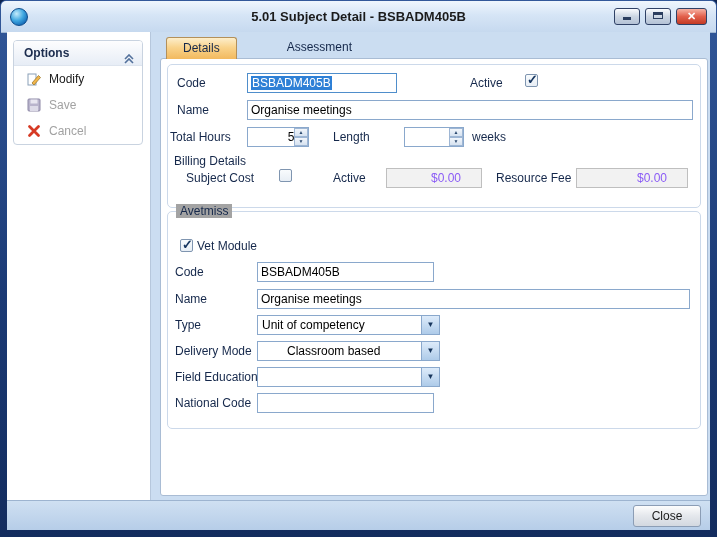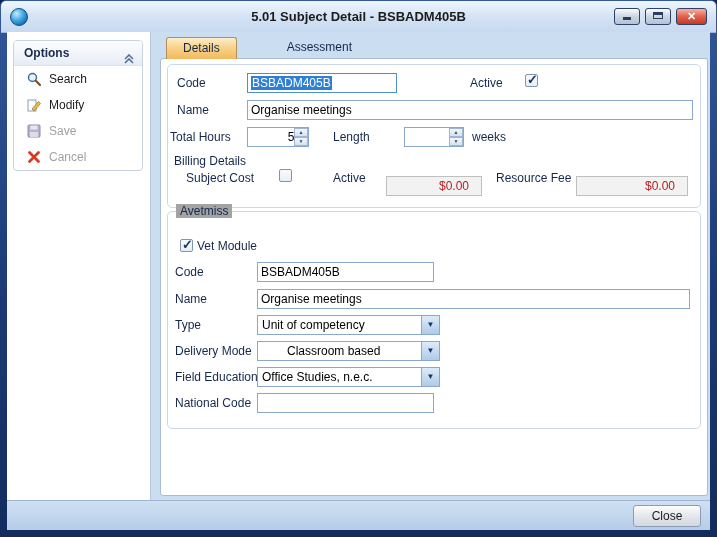--- a/index.html
+++ b/index.html
@@ -31,21 +31,21 @@
   .tab{height:21px;line-height:21px;padding:0 16px;font-size:12px;color:#15284b;border-radius:3px 3px 0 0;margin-right:2px;}
   .tab.active{background:linear-gradient(180deg,#fdeecb,#f9d38b 45%,#f2b95e);border:1px solid #b3905a;border-bottom:none;}
   .tabpage{position:absolute;left:8px;top:26px;width:546px;height:436px;background:#fff;border:1px solid #a9bcd4;border-radius:3px;box-sizing:content-box;}
   .panel1{position:absolute;left:6px;top:5px;width:532px;height:142px;border:1px solid #ccd9ea;border-radius:5px;}
   .avetmiss-group{position:absolute;left:6px;top:152px;width:532px;height:216px;border:1px solid #ccd9ea;border-radius:5px;}
   .group-label{position:absolute;top:-8px;left:8px;background:#a3a3a3;padding:0 4px;font-size:12px;color:#15284b;}
   .lbl{position:absolute;font-size:12px;color:#15284b;white-space:nowrap;}
   .field{position:absolute;height:20px;box-sizing:border-box;border:1px solid #8aa8cc;background:#fff;font-size:12px;line-height:18px;padding-left:3px;color:#000;white-space:nowrap;overflow:hidden;}
   .field.focused{border-color:#4f8ecb;}
   .sel{background:#2e80d6;color:#fff;padding:0 1px;}
-  .field.disabled{background:#f2f2f2;border-color:#bfbfbf;text-align:right;padding-right:12px;color:#b91c1c;margin-top:8px;}
+  .field.disabled{background:#f2f2f2;border-color:#bfbfbf;text-align:right;padding-right:20px;color:#8b5cf6;}
   .field.spin{padding-right:7px;text-align:right;}
   .spin-btn{position:absolute;right:0;width:14px;height:9px;box-sizing:border-box;border:1px solid #9eb6d4;background:linear-gradient(180deg,#f2f6fb,#d6e2f0);font-size:5px;line-height:7px;text-align:center;color:#2c4a70;}
   .spin-up{top:0;}
   .spin-down{top:9px;}
   .combo{position:absolute;height:20px;box-sizing:border-box;border:1px solid #8aa8cc;background:#fff;font-size:12px;line-height:18px;padding-left:4px;white-space:nowrap;overflow:hidden;}
   .combo-btn{position:absolute;right:0;top:0;bottom:0;width:17px;background:linear-gradient(180deg,#ddebfa,#aecbe9);border-left:1px solid #8aa8cc;text-align:center;color:#17355c;font-size:8px;line-height:18px;}
   .checkbox{position:absolute;width:13px;height:13px;box-sizing:border-box;border:1px solid #7f95b0;background:linear-gradient(180deg,#f8fbfd,#e8eef5);border-radius:2px;}
   .checkbox.checked::after{content:"✓";position:absolute;left:1px;top:-3px;font-size:13px;font-weight:bold;color:#16355f;}
   .footer{position:absolute;left:0;top:468px;width:703px;height:30px;background:linear-gradient(180deg,#cfe0f2,#b6cde8);border-top:1px solid #9db4d0;box-sizing:border-box;}
   .close-btn{position:absolute;right:9px;top:4px;width:68px;height:22px;box-sizing:border-box;border:1px solid #8b9db5;border-radius:3px;background:linear-gradient(180deg,#fdfdfd,#e4e7ec 50%,#d3d8e0);font-size:12px;text-align:center;line-height:20px;color:#1b1b1b;cursor:default;}
@@ -71,29 +71,20 @@
           <span>Options</span>
           <span class="chevron-icon">
             <svg width="10" height="10" viewBox="0 0 10 10">
                 <path d="M1 5 L5 1 L9 5 M1 9 L5 5 L9 9" fill="none" stroke="#53719c" stroke-width="1.6"></path>
               </svg>
           </span>
         </div>
         <div class="option-item">
           <span class="oi-icon">
             <svg width="16" height="16" viewBox="0 0 16 16">
-                <circle cx="6.5" cy="6.5" r="4" fill="#e8f2fb" stroke="#3a6ea5" stroke-width="1.5"></circle>
-                <line x1="9.8" y1="9.8" x2="14" y2="14" stroke="#7a5230" stroke-width="2.2" stroke-linecap="round"></line>
-              </svg>
-          </span>
-          <span>Search</span>
-        </div>
-        <div class="option-item">
-          <span class="oi-icon">
-            <svg width="16" height="16" viewBox="0 0 16 16">
                 <rect x="2" y="3" width="8" height="11" fill="#fff" stroke="#8aa0b8"></rect>
                 <path d="M6 12 L12.5 4.5 L14.5 6.5 L8 14 Z" fill="#f3b64a" stroke="#9c7a2e" stroke-width="0.8"></path>
               </svg>
           </span>
           <span>Modify</span>
         </div>
         <div class="option-item disabled">
           <span class="oi-icon">
             <svg width="16" height="16" viewBox="0 0 16 16">
                 <rect x="2" y="2" width="12" height="12" rx="1" fill="#b9b4cc" stroke="#8d88a6"></rect>
@@ -186,21 +177,20 @@
           </div>
 
           <div class="lbl" style="left:7px;top:132px;">Delivery Mode</div>
           <div class="combo" style="left:89px;top:129px;width:183px;padding-left:29px;">
             <span>Classroom based</span>
             <span class="combo-btn">▼</span>
           </div>
 
           <div class="lbl" style="left:7px;top:158px;">Field Education</div>
           <div class="combo" style="left:89px;top:155px;width:183px;">
-            <span>Office Studies, n.e.c.</span>
             <span class="combo-btn">▼</span>
           </div>
 
           <div class="lbl" style="left:7px;top:184px;">National Code</div>
           <div class="field" style="left:89px;top:181px;width:177px;">
             <span></span>
           </div>
         </div>
 
       </div>

